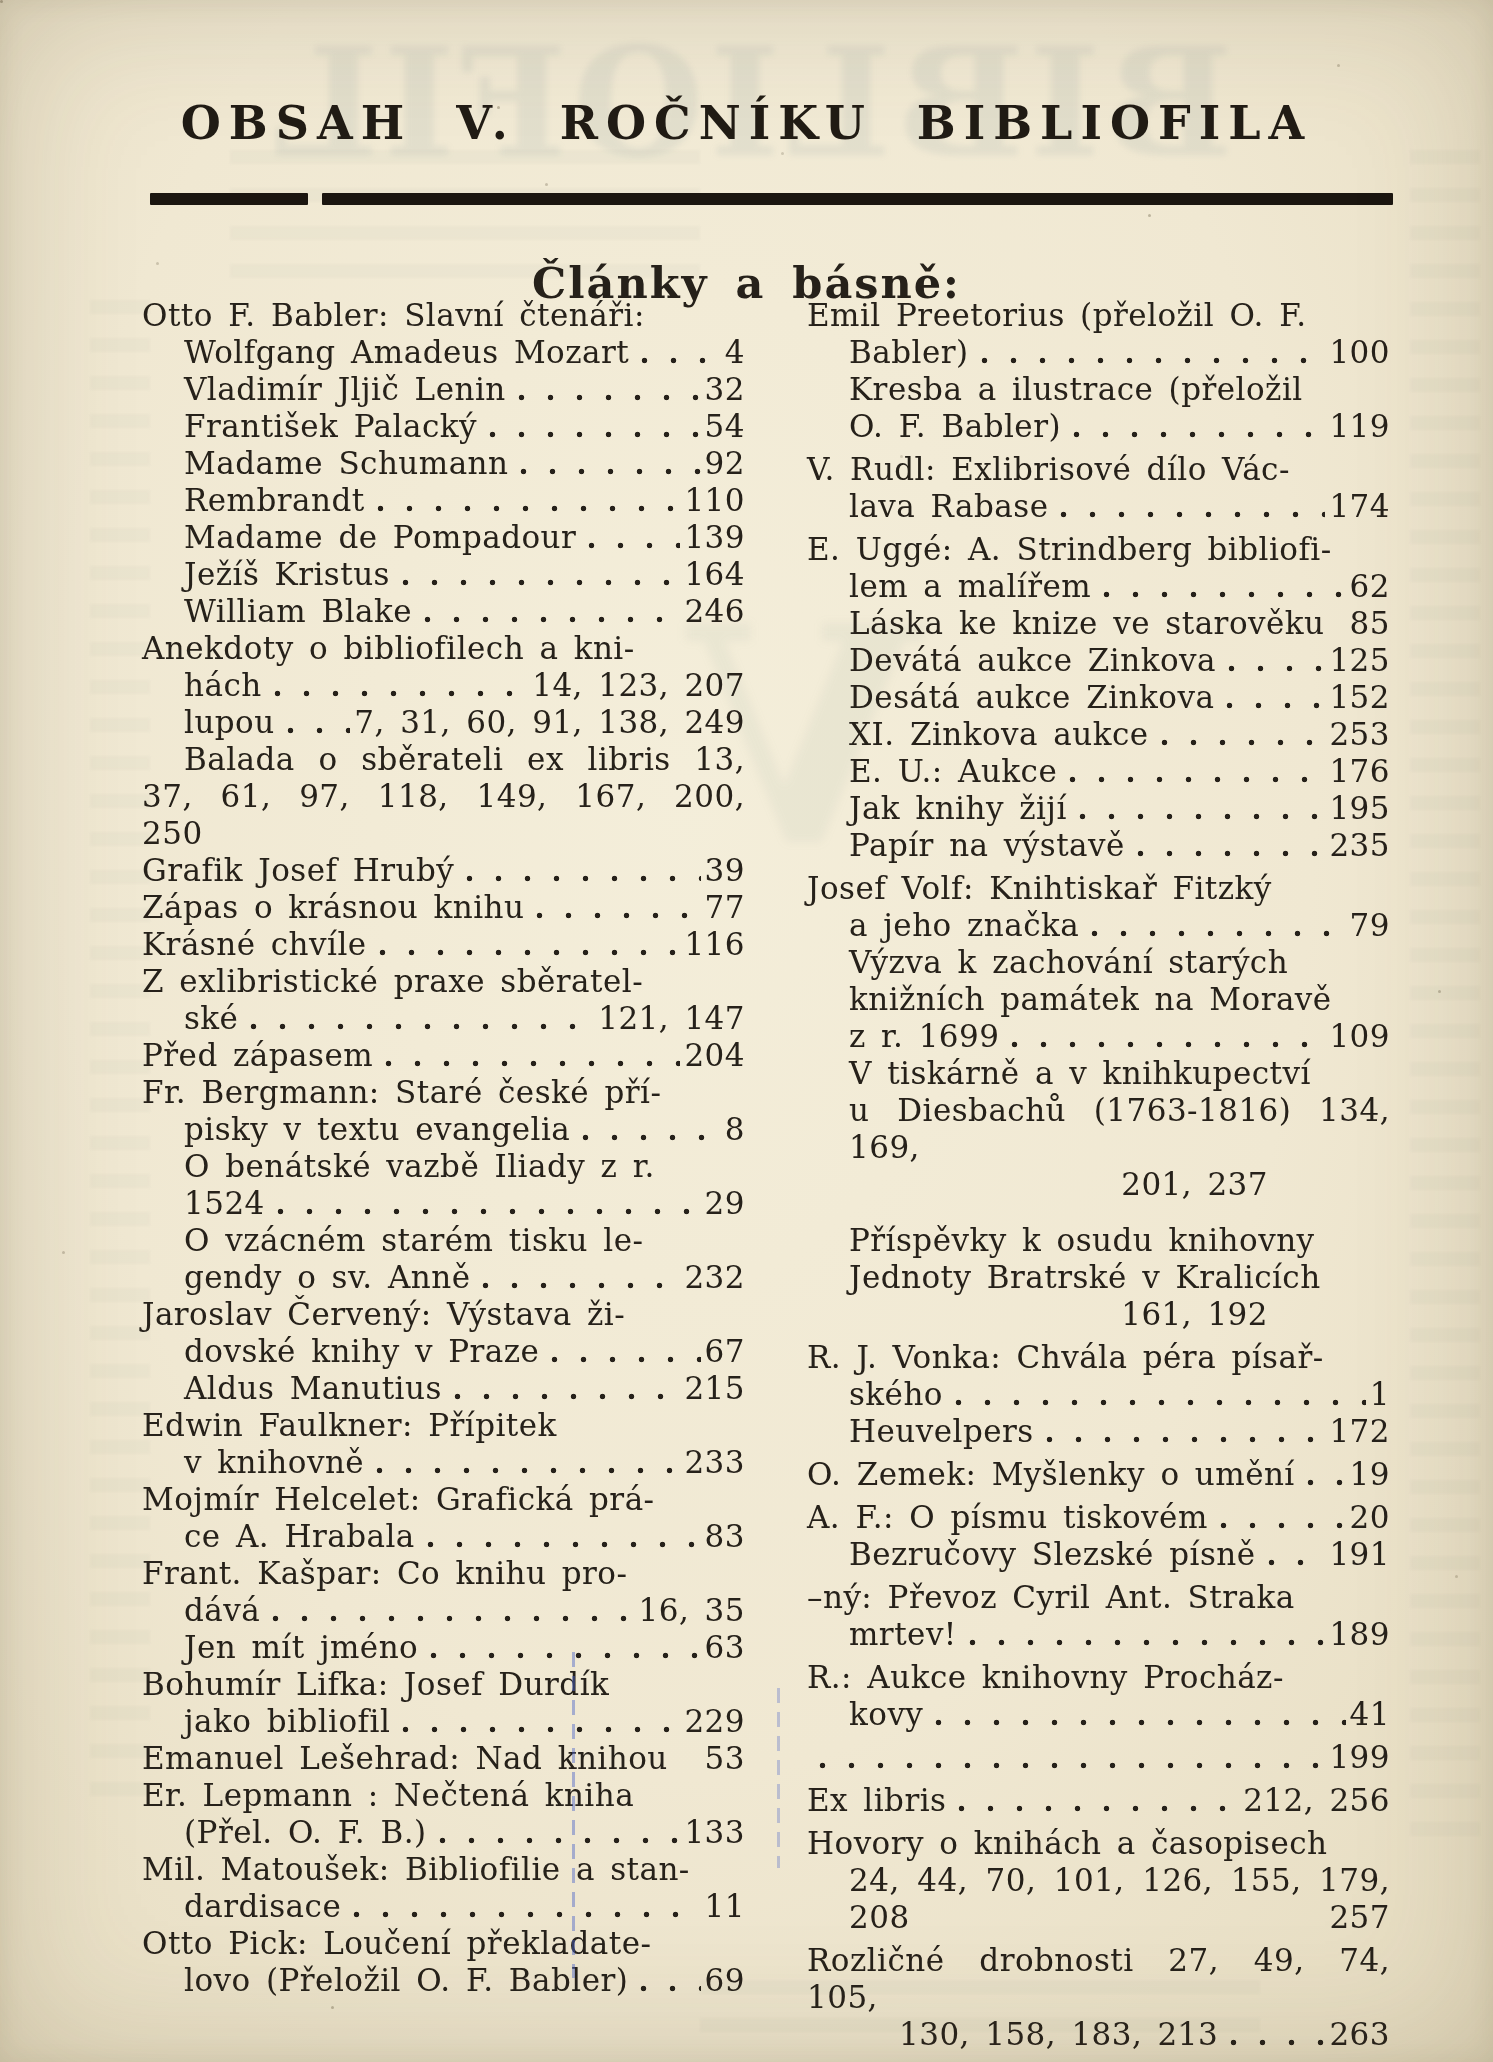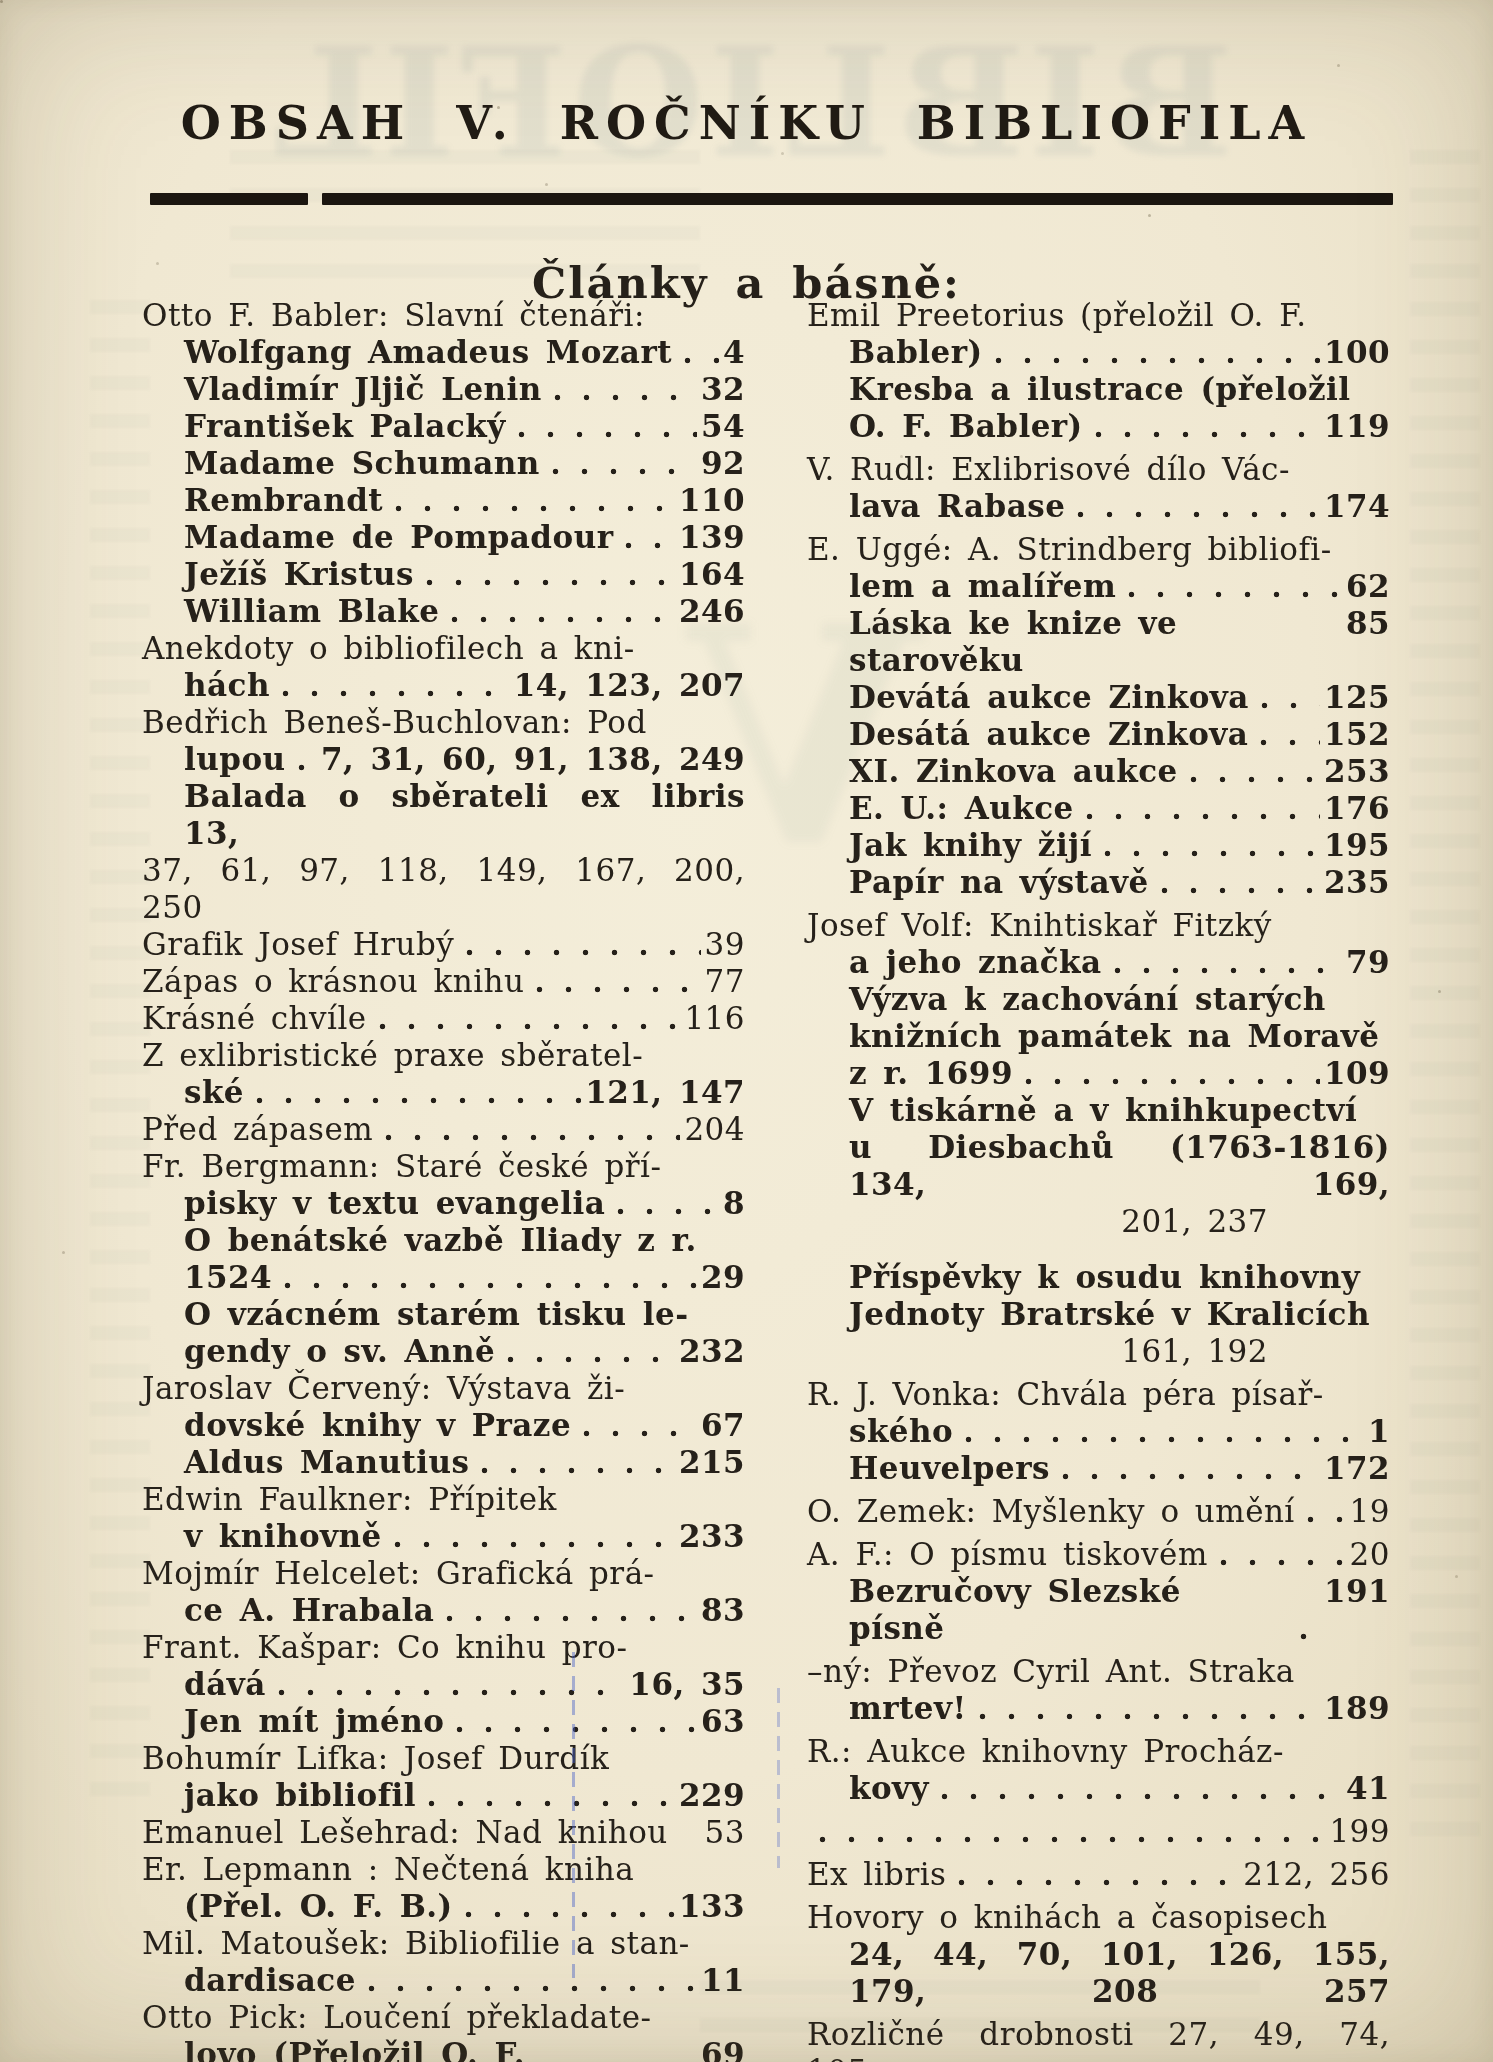--- a/index.html
+++ b/index.html
@@ -58,21 +58,21 @@
   }
   
   .columns{position:absolute;top:297px;left:142px;display:flex;}
   .col{display:block;}
   .col-left{width:603px;margin-right:62px;}
   .col-right{width:583px;}
   .line{
     display:flex;align-items:baseline;
     font-size:31px;line-height:37px;letter-spacing:.015em;word-spacing:5px;color:var(--ink,#26211a);
   }
-  .indent-1{padding-left:42px;font-weight:bold;}
+  .indent-1{padding-left:42px;}
   .indent-2{padding-left:92px;}
   .gap{margin-top:6px;}
   .biggap{margin-top:19px;}
   .justify{display:block;text-align:justify;text-align-last:justify;}
   .leader{
     flex:1 1 20px;min-width:18px;align-self:flex-end;height:7px;margin:0 4px 7px 12px;
     background-image:radial-gradient(circle at 3.5px 3.5px, var(--ink,#26211a) 2.4px, rgba(0,0,0,0) 3.1px);
     background-size:29px 7px;background-repeat:repeat-x;
   }
   .spacer{flex:1 1 10px;}
@@ -145,23 +145,20 @@
           <span class="num">246</span>
         </div>
         <div class="line indent-0">
           <span>Anekdoty o bibliofilech a kni-</span>
         </div>
         <div class="line indent-1">
           <span>hách</span>
           <span class="leader"></span>
           <span class="num">14, 123, 207</span>
         </div>
-        <div class="line indent-0">
-          <span>Bedřich Beneš-Buchlovan: Pod</span>
-        </div>
         <div class="line indent-1">
           <span>lupou</span>
           <span class="leader"></span>
           <span class="num">7, 31, 60, 91, 138, 249</span>
         </div>
         <div class="line indent-1 justify"><span>Balada o sběrateli ex libris 13,</span></div>
         <div class="line indent-0 justify"><span>37, 61, 97, 118, 149, 167, 200, 250</span></div>
         <div class="line indent-0">
           <span>Grafik Josef Hrubý</span>
           <span class="leader"></span>

